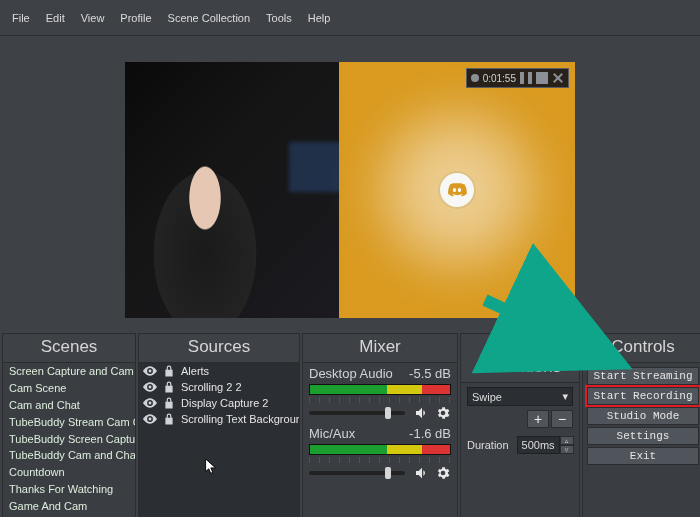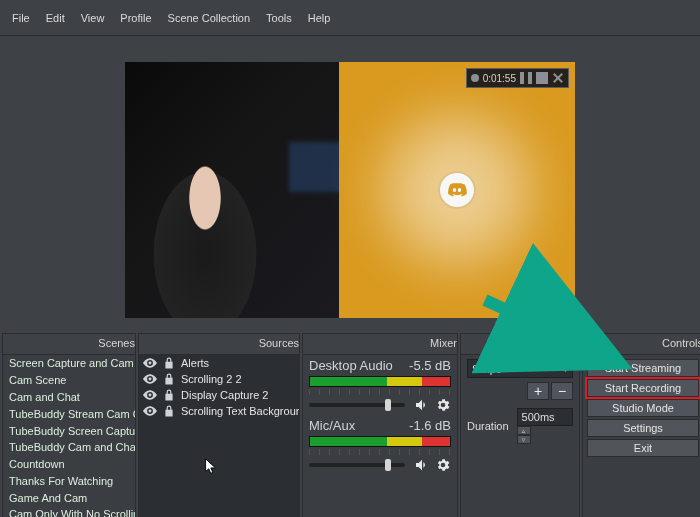--- a/index.html
+++ b/index.html
@@ -109,24 +109,24 @@
     height: 199px;
     padding: 1px 2px 2px 2px;
   }
   .panel {
     background: #3e4146;
     border: 1px solid #2a2c30;
     display:flex;flex-direction:column;
     overflow:hidden;
   }
   .panel-title {
-    text-align:right;
+    text-align:center;
     padding:3px 0 5px 0;
     color:#d5d5d5;
-    font-size:11px;
+    font-size:17px;
     border-bottom:1px solid #2a2c30;
   }
   .panel-body { flex:1; overflow:hidden; background:#3a3d42; }
   .panel-body.darker { background:#2b2e33; }
   .list-item {
     padding:1.4px 6px;
     white-space:nowrap;
     overflow:hidden;
     color:#ded;
     font-size:11px;
@@ -170,32 +170,32 @@
   .s-icon{width:16px;height:16px;}
   .s-icon svg{width:100%;height:100%;fill:#e8e8e8;}
 
   .trans-body { padding:4px 6px; font-size:11px;}
   .combo {
     background:#2b2e33;border:1px solid #1e2024;
     padding:2px 4px; width:100%;
     display:flex;justify-content:space-between;align-items:center;
     color:#ddd;
   }
-  .spin { display:flex;flex-direction:column; }
+  .spin { display:flex; }
   .spin .combo{flex:1;}
   .pm-row{display:flex;justify-content:flex-end;gap:2px;margin:4px 0 8px 0;}
   .pm-btn{width:22px;height:18px;background:#50545b;border:1px solid #2a2c30;display:flex;align-items:center;justify-content:center;color:#eee;font-size:14px;line-height:1;}
   .dur-row{display:flex;align-items:center;gap:8px;}
   .spin-btns{width:14px;display:flex;flex-direction:column;}
   .spin-btns div{height:9px;background:#50545b;border:1px solid #2a2c30;font-size:7px;line-height:7px;text-align:center;color:#ccc;}
 
   .ctrl-btn {
     display:block;width:112px;margin:2px auto;
     background:#50545b;border:1px solid #2a2c30;
-    text-align:center;padding:2px 0;font-size:11px;color:#e5e5e5;
+    text-align:center;padding:2px 0;font-size:11px;color:#e5e5e5;font-family:Liberation Mono, monospace;
   }
   .ctrl-btn.highlight { outline:2px solid #e01b24; outline-offset:0; }
 
   .arrow {
     position:absolute;
     pointer-events:none;
   }
   .arrow svg{overflow:visible;}
 
   .cursor {

